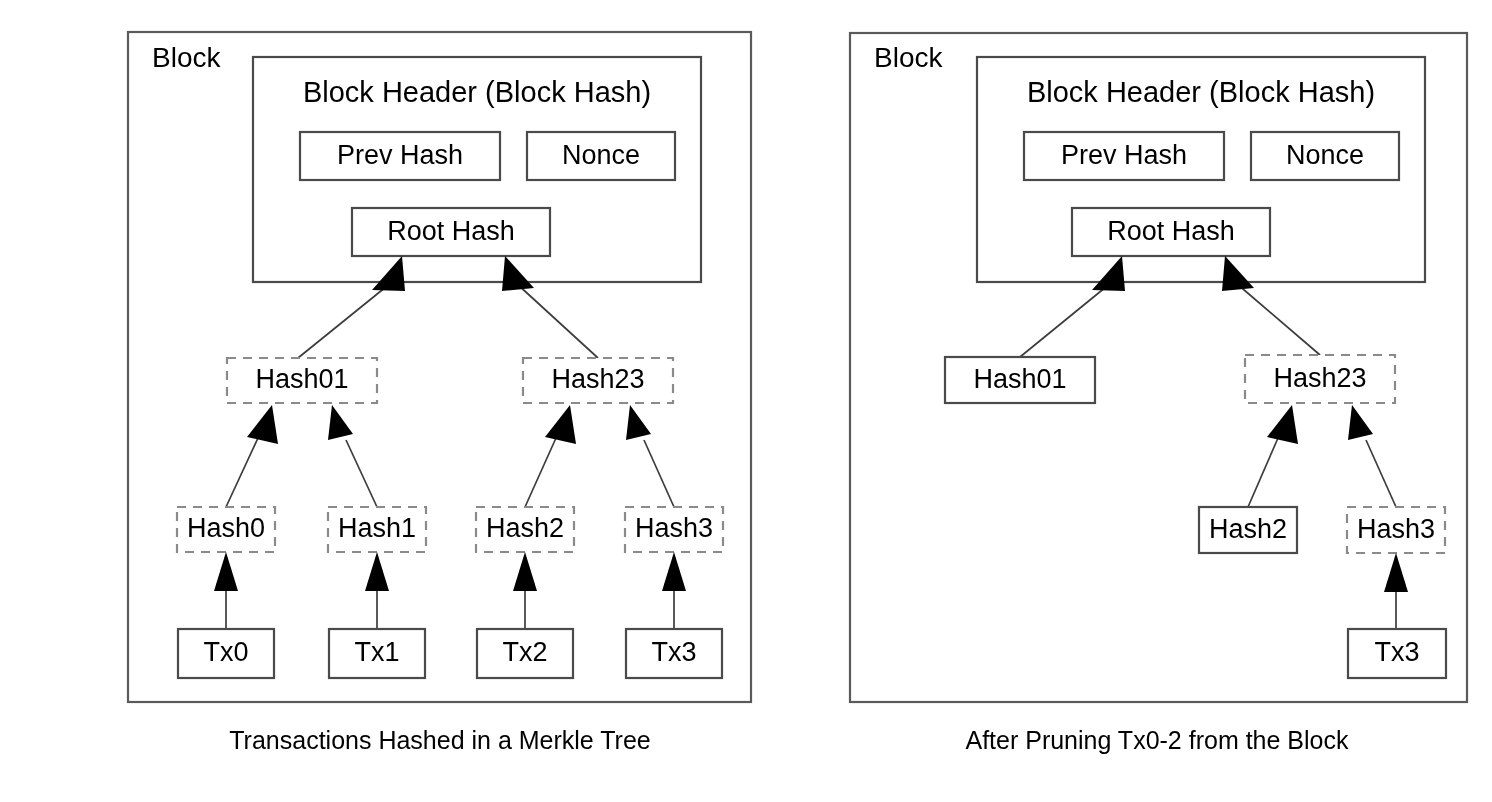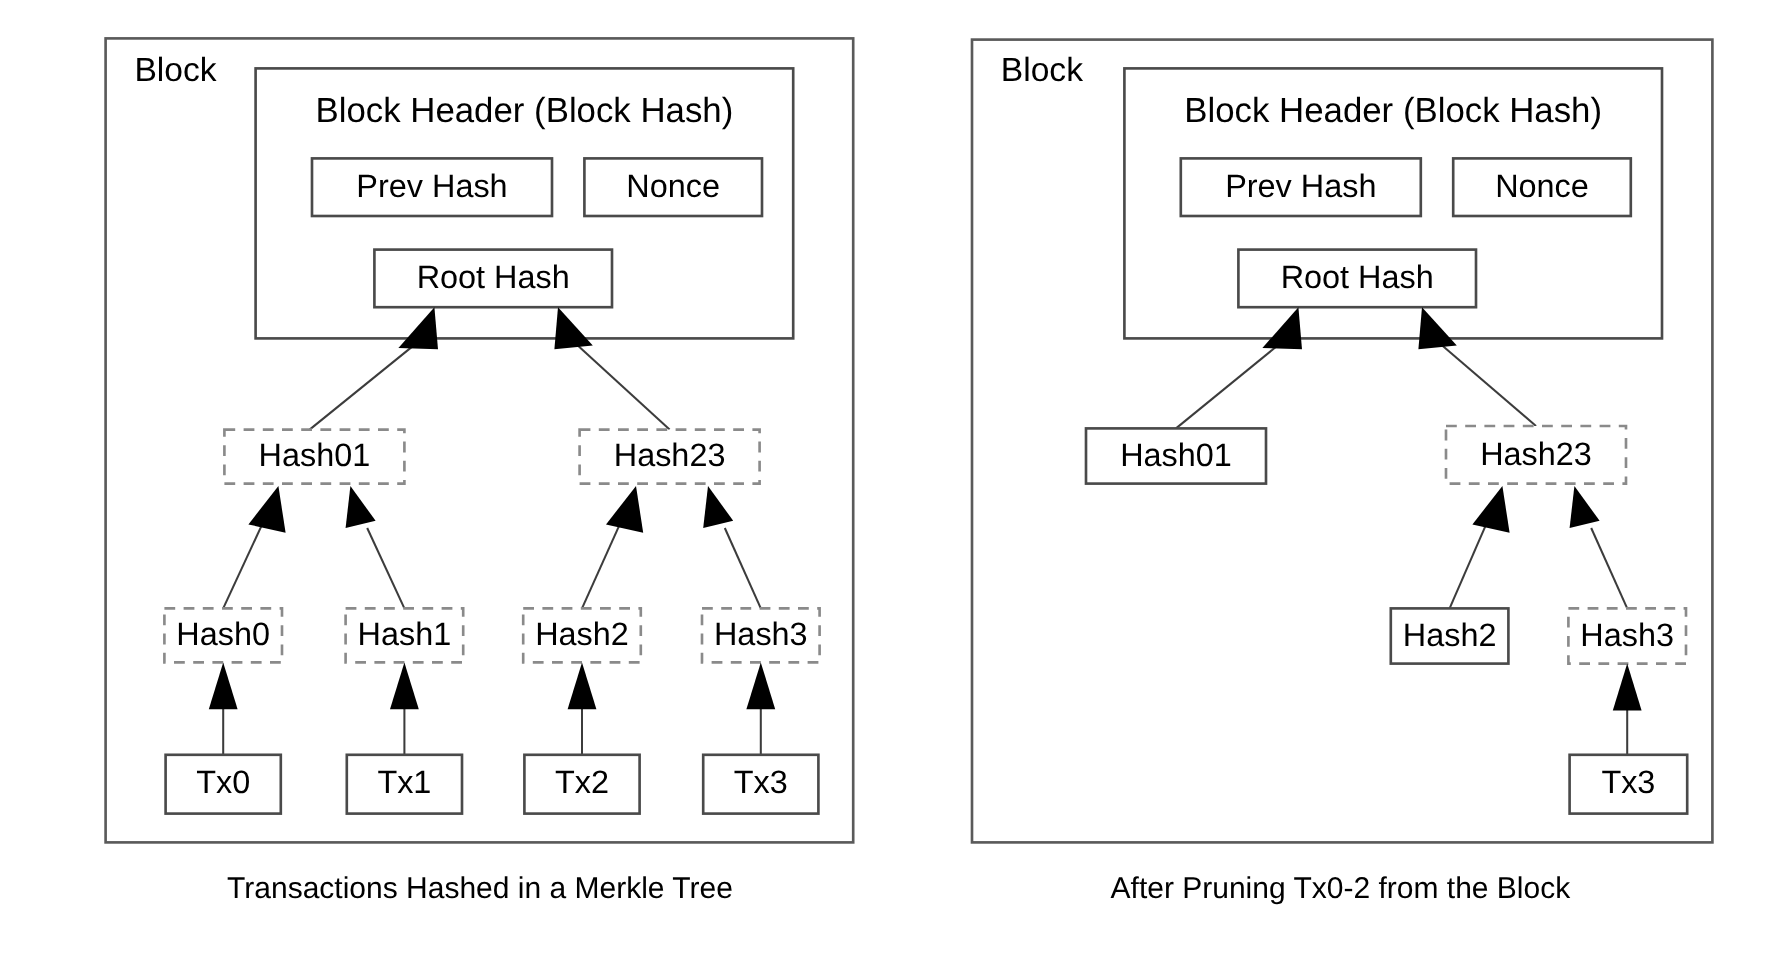--- a/index.html
+++ b/index.html
@@ -10,20 +10,21 @@
   body {
     width: 1492px;
     height: 802px;
     font-family: "Liberation Sans", sans-serif;
     overflow: hidden;
   }
   #diagram-root {
     position: relative;
     width: 1392px;
     height: 802px;
+    padding-left: 40px;
   }
   svg.diagram {
     display: block;
     width: 1492px;
     height: 802px;
   }
   .panel-frame {
     fill: #ffffff;
     stroke: #5a5a5a;
     stroke-width: 2.2;

